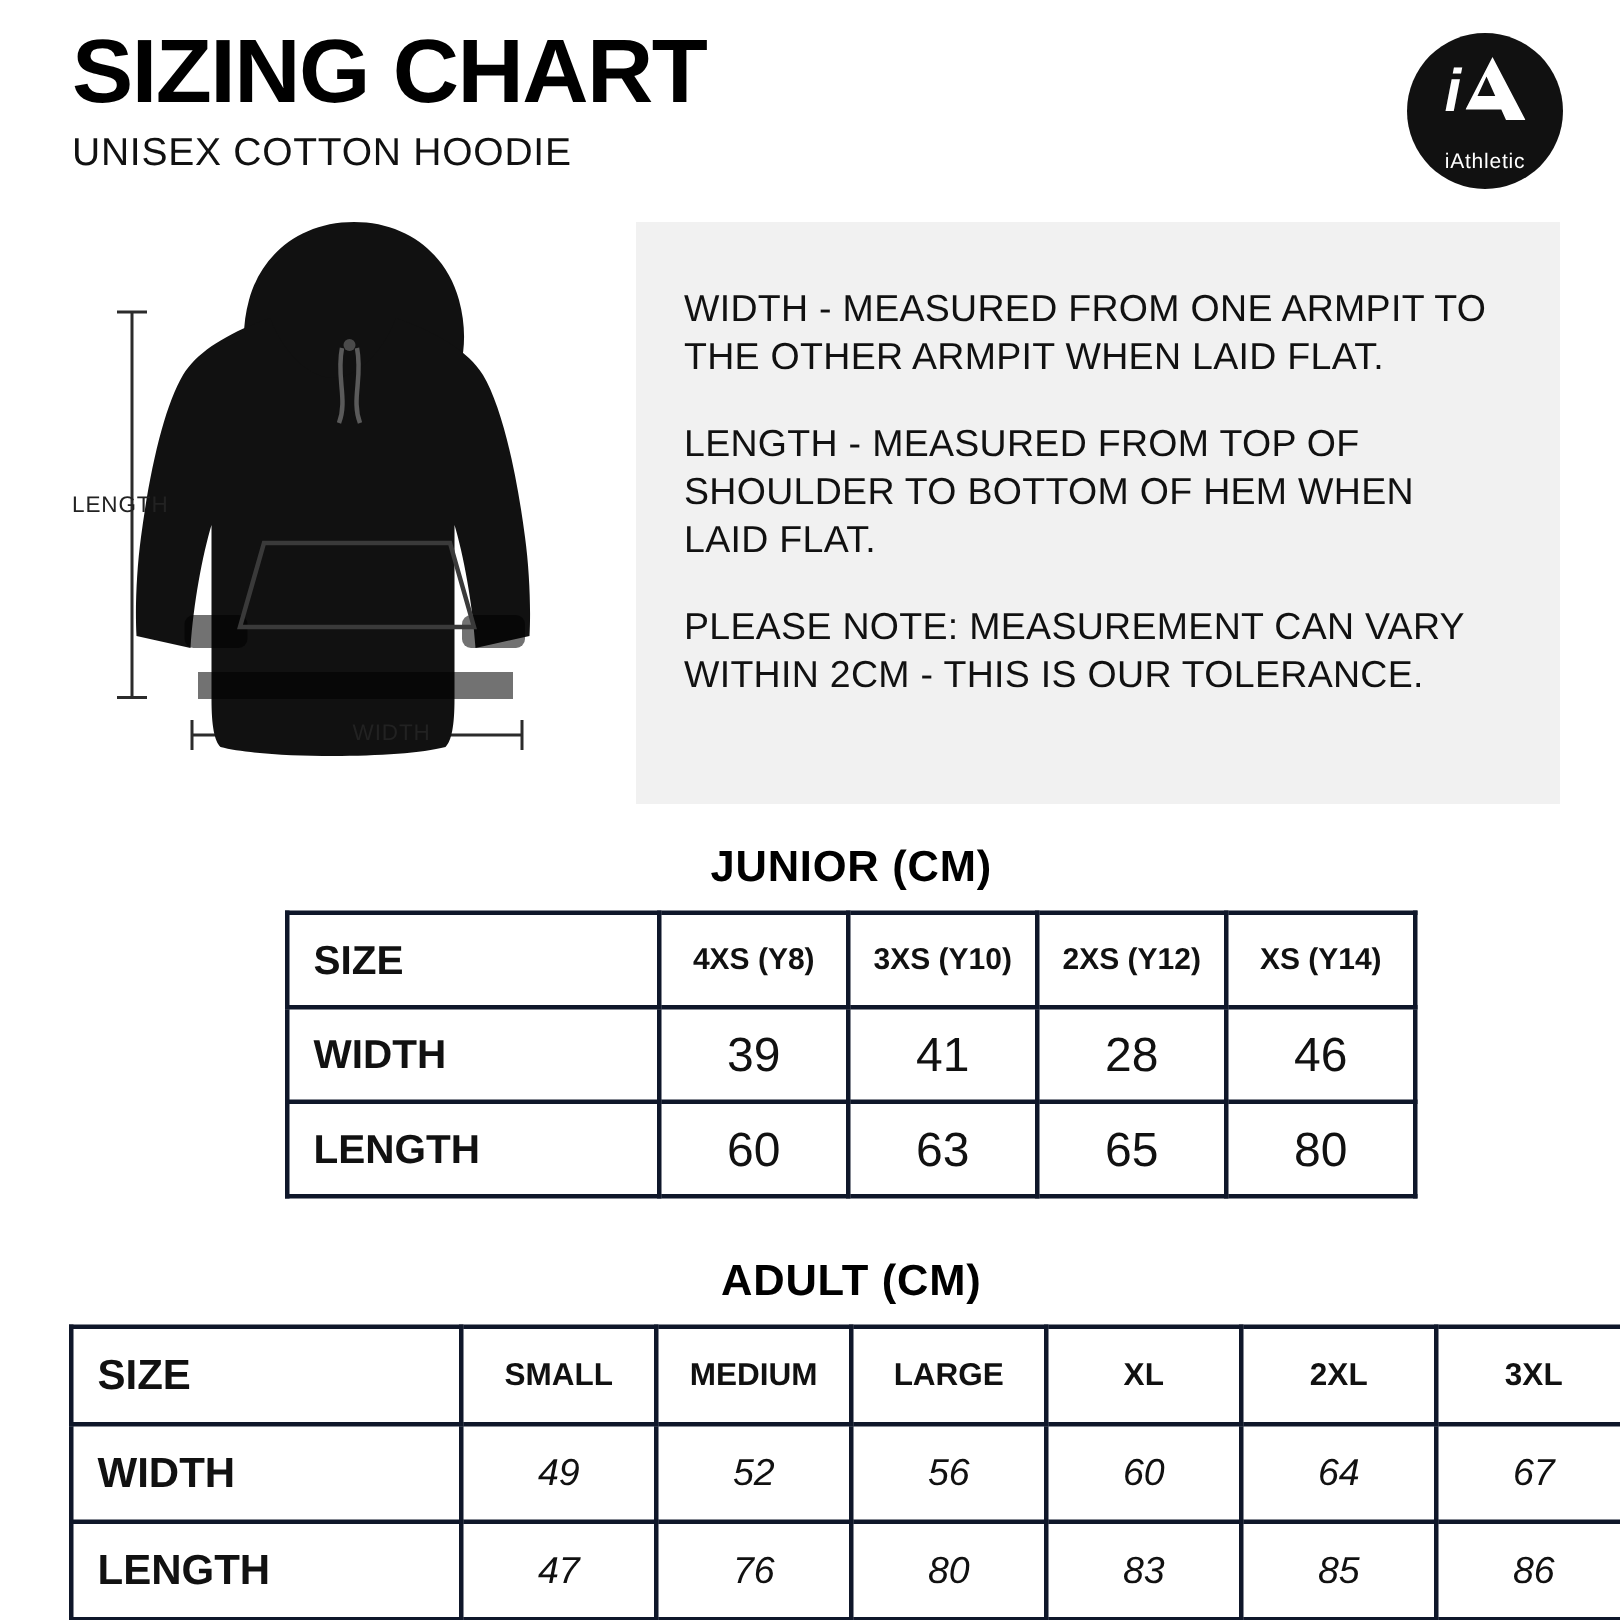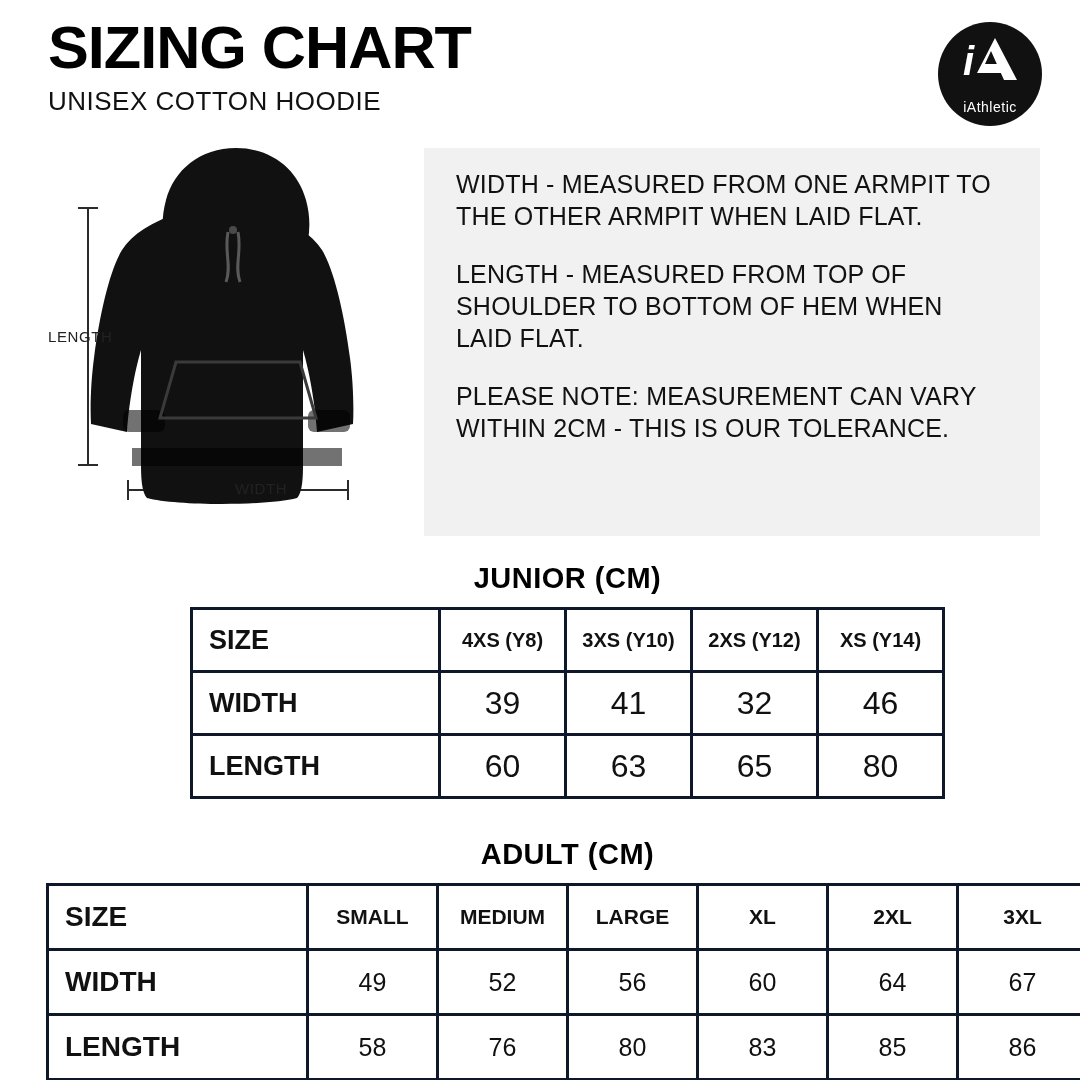--- a/index.html
+++ b/index.html
@@ -113,20 +113,21 @@
   .info-panel {
     position: absolute;
     left: 424px;
     top: 148px;
     width: 616px;
     height: 388px;
     background: #f1f1f1;
   }
   .info-inner {
     padding: 20px 38px 0 32px;
+    margin-top: 22px;
   }
   .info-para {
     font-size: 25px;
     line-height: 1.28;
     letter-spacing: 0.2px;
     color: #111;
     margin: 0 0 26px 0;
   }
 
   
@@ -170,21 +171,21 @@
   #junior-table td { height: 58px; }
   #junior-table .c0 { width: 228px; }
   #junior-table .cN { width: 121px; }
 
   #adult-block { left: 46px; top: 838px; }
   #adult-table { width: 990px; }
   #adult-table td { height: 60px; }
   #adult-table .c0 { width: 240px; }
   #adult-table .cN { width: 125px; }
   #adult-table .hdr { font-size: 21px; }
-  #adult-table .val { font-size: 25px; }
+  #adult-table .val { font-size: 25px; font-style: italic; }
   #adult-table .lbl { font-size: 28px; }
 </style>
 </head>
 <body>
 
 <div class="header">
   <div class="title">SIZING CHART</div>
   <div class="subtitle">UNISEX COTTON HOODIE</div>
 </div>
 
@@ -247,21 +248,21 @@
       <td class="lbl c0">SIZE</td>
       <td class="hdr cN">4XS (Y8)</td>
       <td class="hdr cN">3XS (Y10)</td>
       <td class="hdr cN">2XS (Y12)</td>
       <td class="hdr cN">XS (Y14)</td>
     </tr>
     <tr>
       <td class="lbl c0">WIDTH</td>
       <td class="val cN">39</td>
       <td class="val cN">41</td>
-      <td class="val cN">32</td>
+      <td class="val cN">28</td>
       <td class="val cN">46</td>
     </tr>
     <tr>
       <td class="lbl c0">LENGTH</td>
       <td class="val cN">60</td>
       <td class="val cN">63</td>
       <td class="val cN">65</td>
       <td class="val cN">80</td>
     </tr>
   </tbody>
@@ -285,21 +286,21 @@
       <td class="lbl c0">WIDTH</td>
       <td class="val cN">49</td>
       <td class="val cN">52</td>
       <td class="val cN">56</td>
       <td class="val cN">60</td>
       <td class="val cN">64</td>
       <td class="val cN">67</td>
     </tr>
     <tr>
       <td class="lbl c0">LENGTH</td>
-      <td class="val cN">58</td>
+      <td class="val cN">47</td>
       <td class="val cN">76</td>
       <td class="val cN">80</td>
       <td class="val cN">83</td>
       <td class="val cN">85</td>
       <td class="val cN">86</td>
     </tr>
   </tbody>
     </table>
 </div>
 

